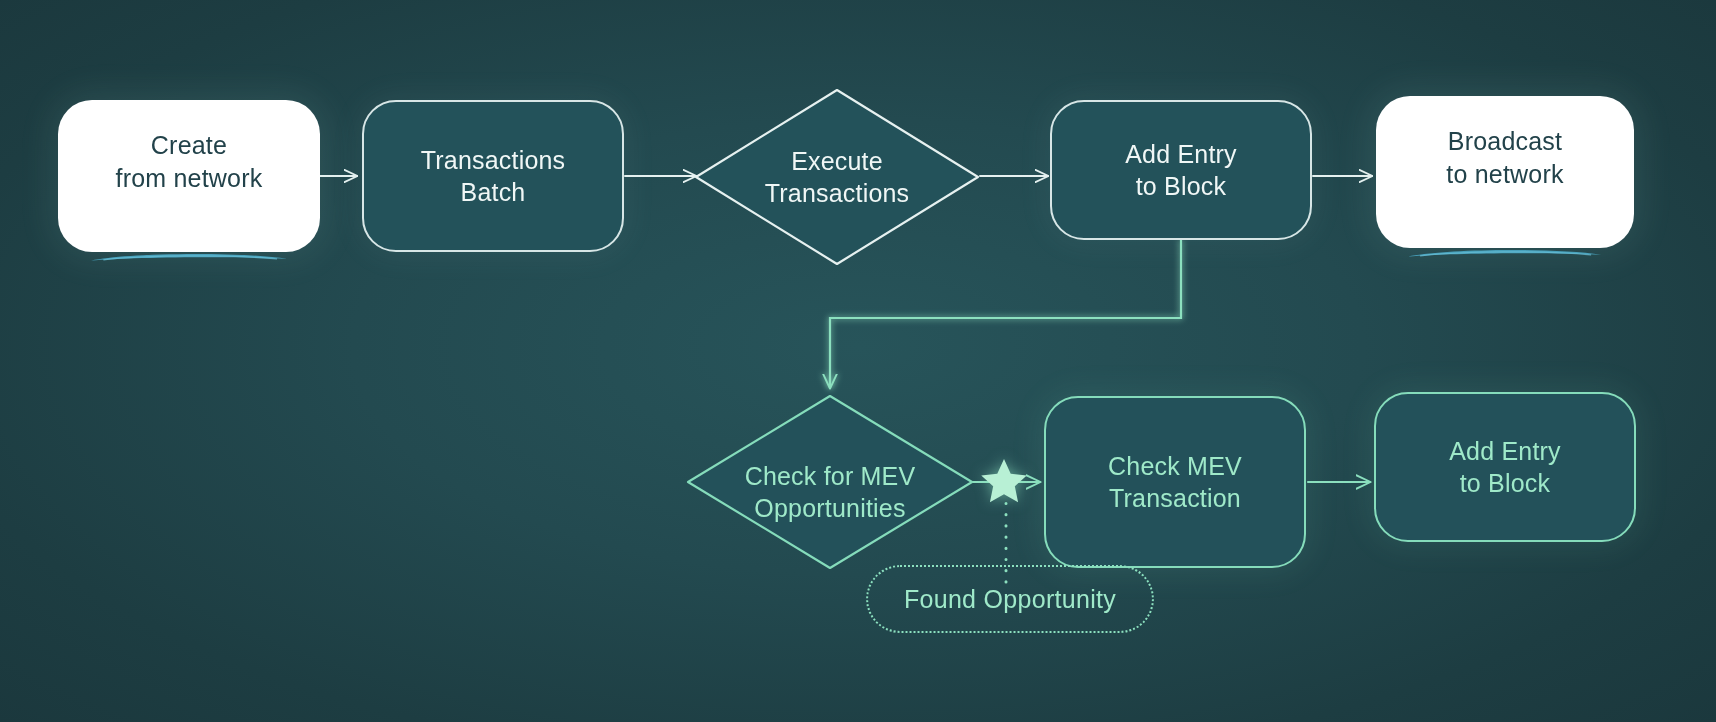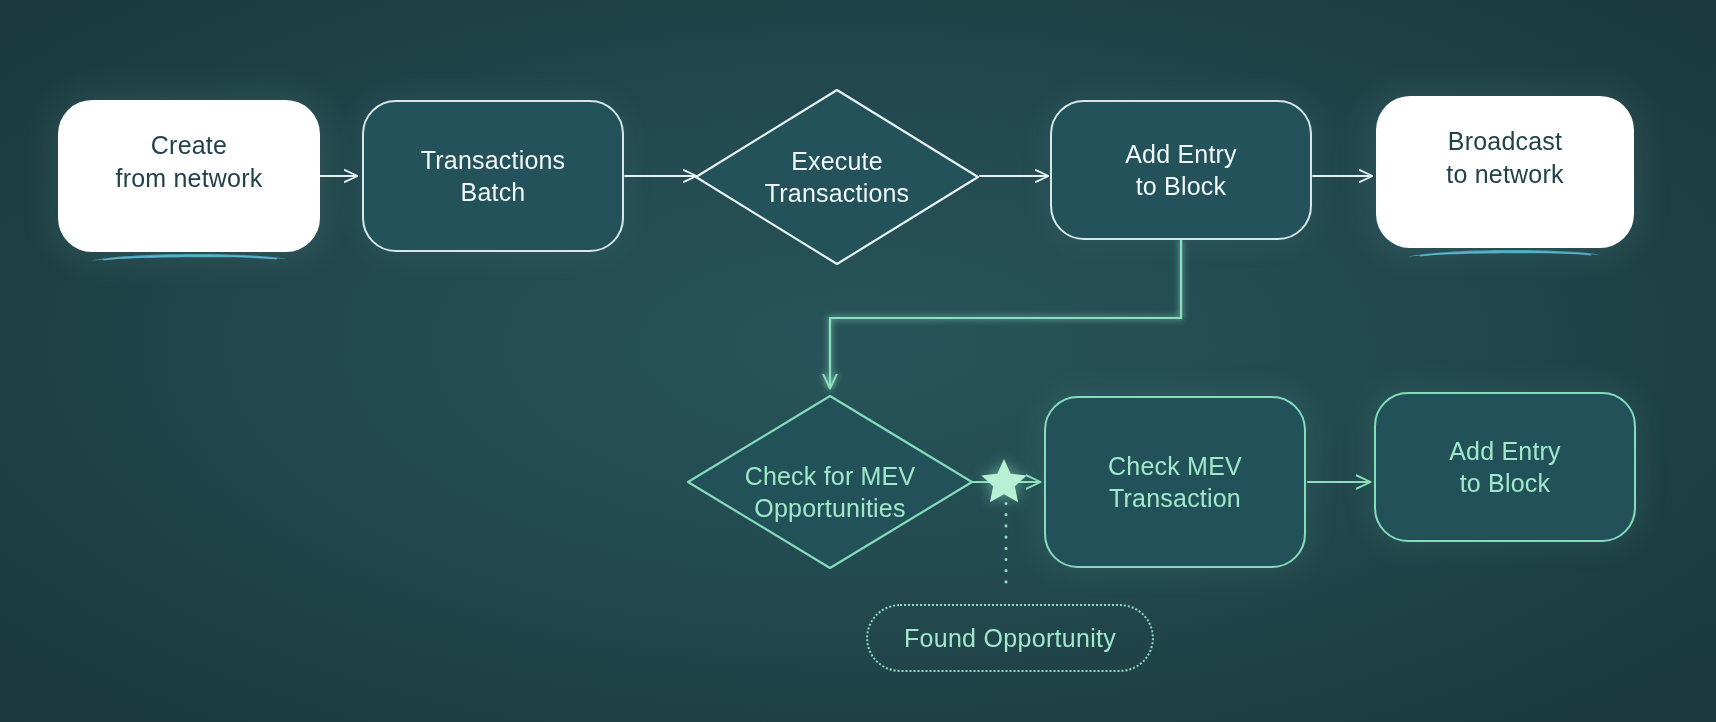--- a/index.html
+++ b/index.html
@@ -218,17 +218,17 @@
   <div class="node card-mint" style="left:1044px; top:396px; width:262px; height:172px;">
     <span>Check MEV
 Transaction</span>
   </div>
 
   <div class="node card-mint" style="left:1374px; top:392px; width:262px; height:150px;">
     <span>Add Entry
 to Block</span>
   </div>
 
-  <div class="pill-dotted" style="left:866px; top:604px; width:288px; height:68px;">
+  <div class="pill-dotted" style="left:866px; top:565px; width:288px; height:68px;">
     <span>Found Opportunity</span>
   </div>
 
 </div>
 
 </body></html>

